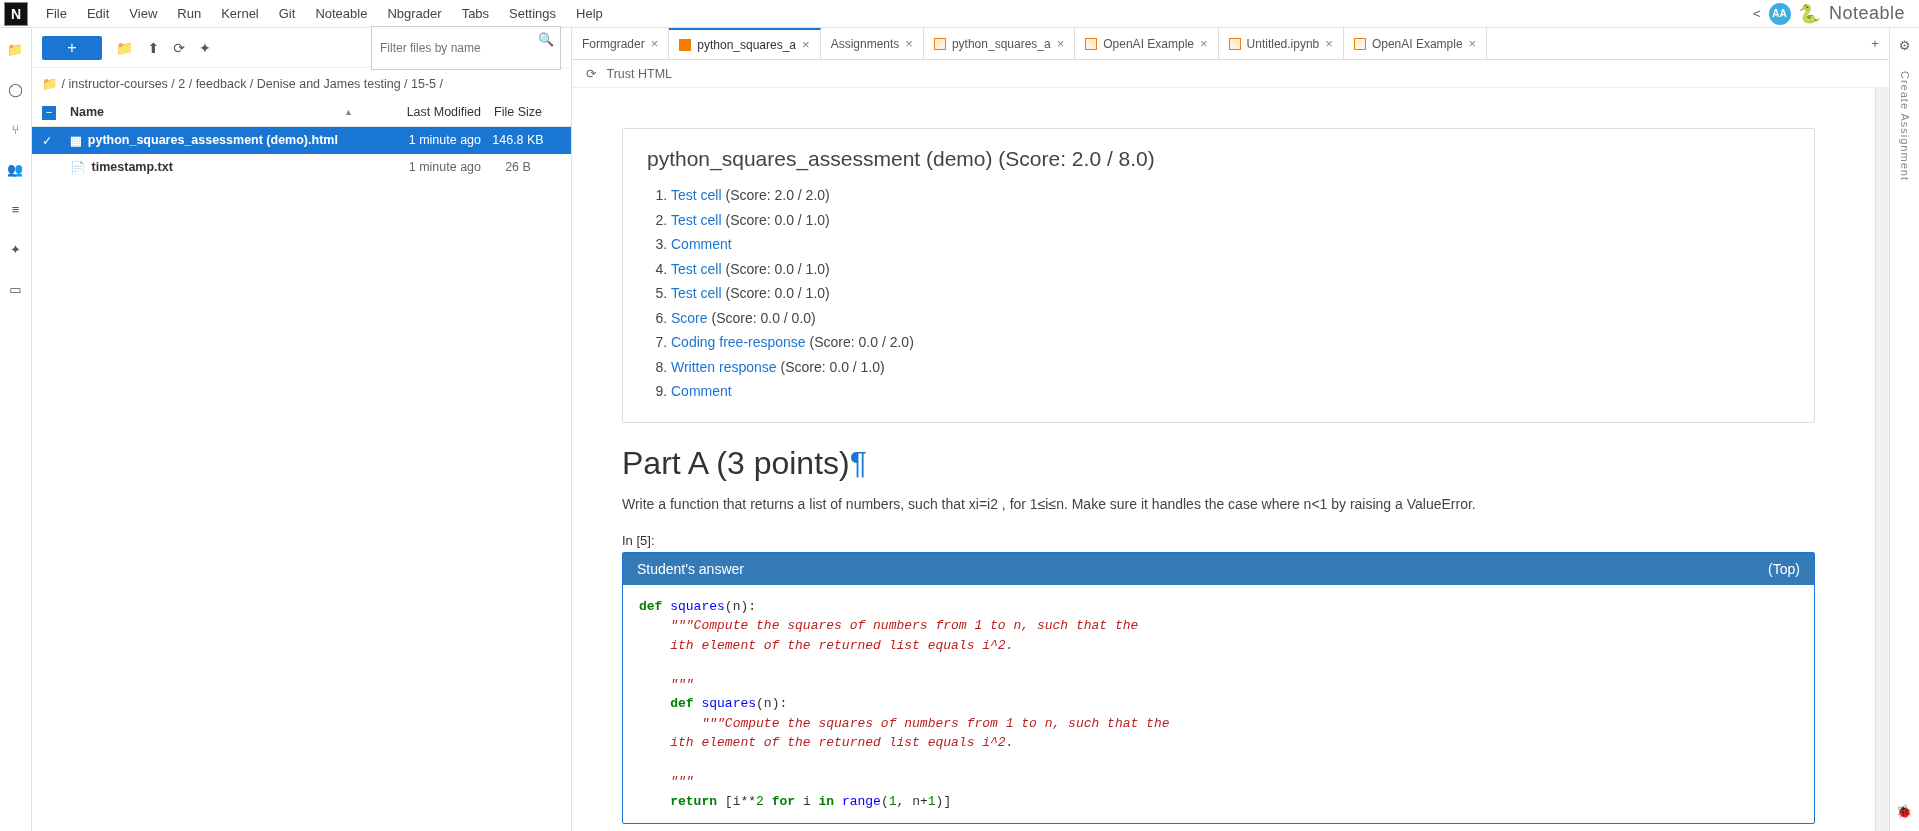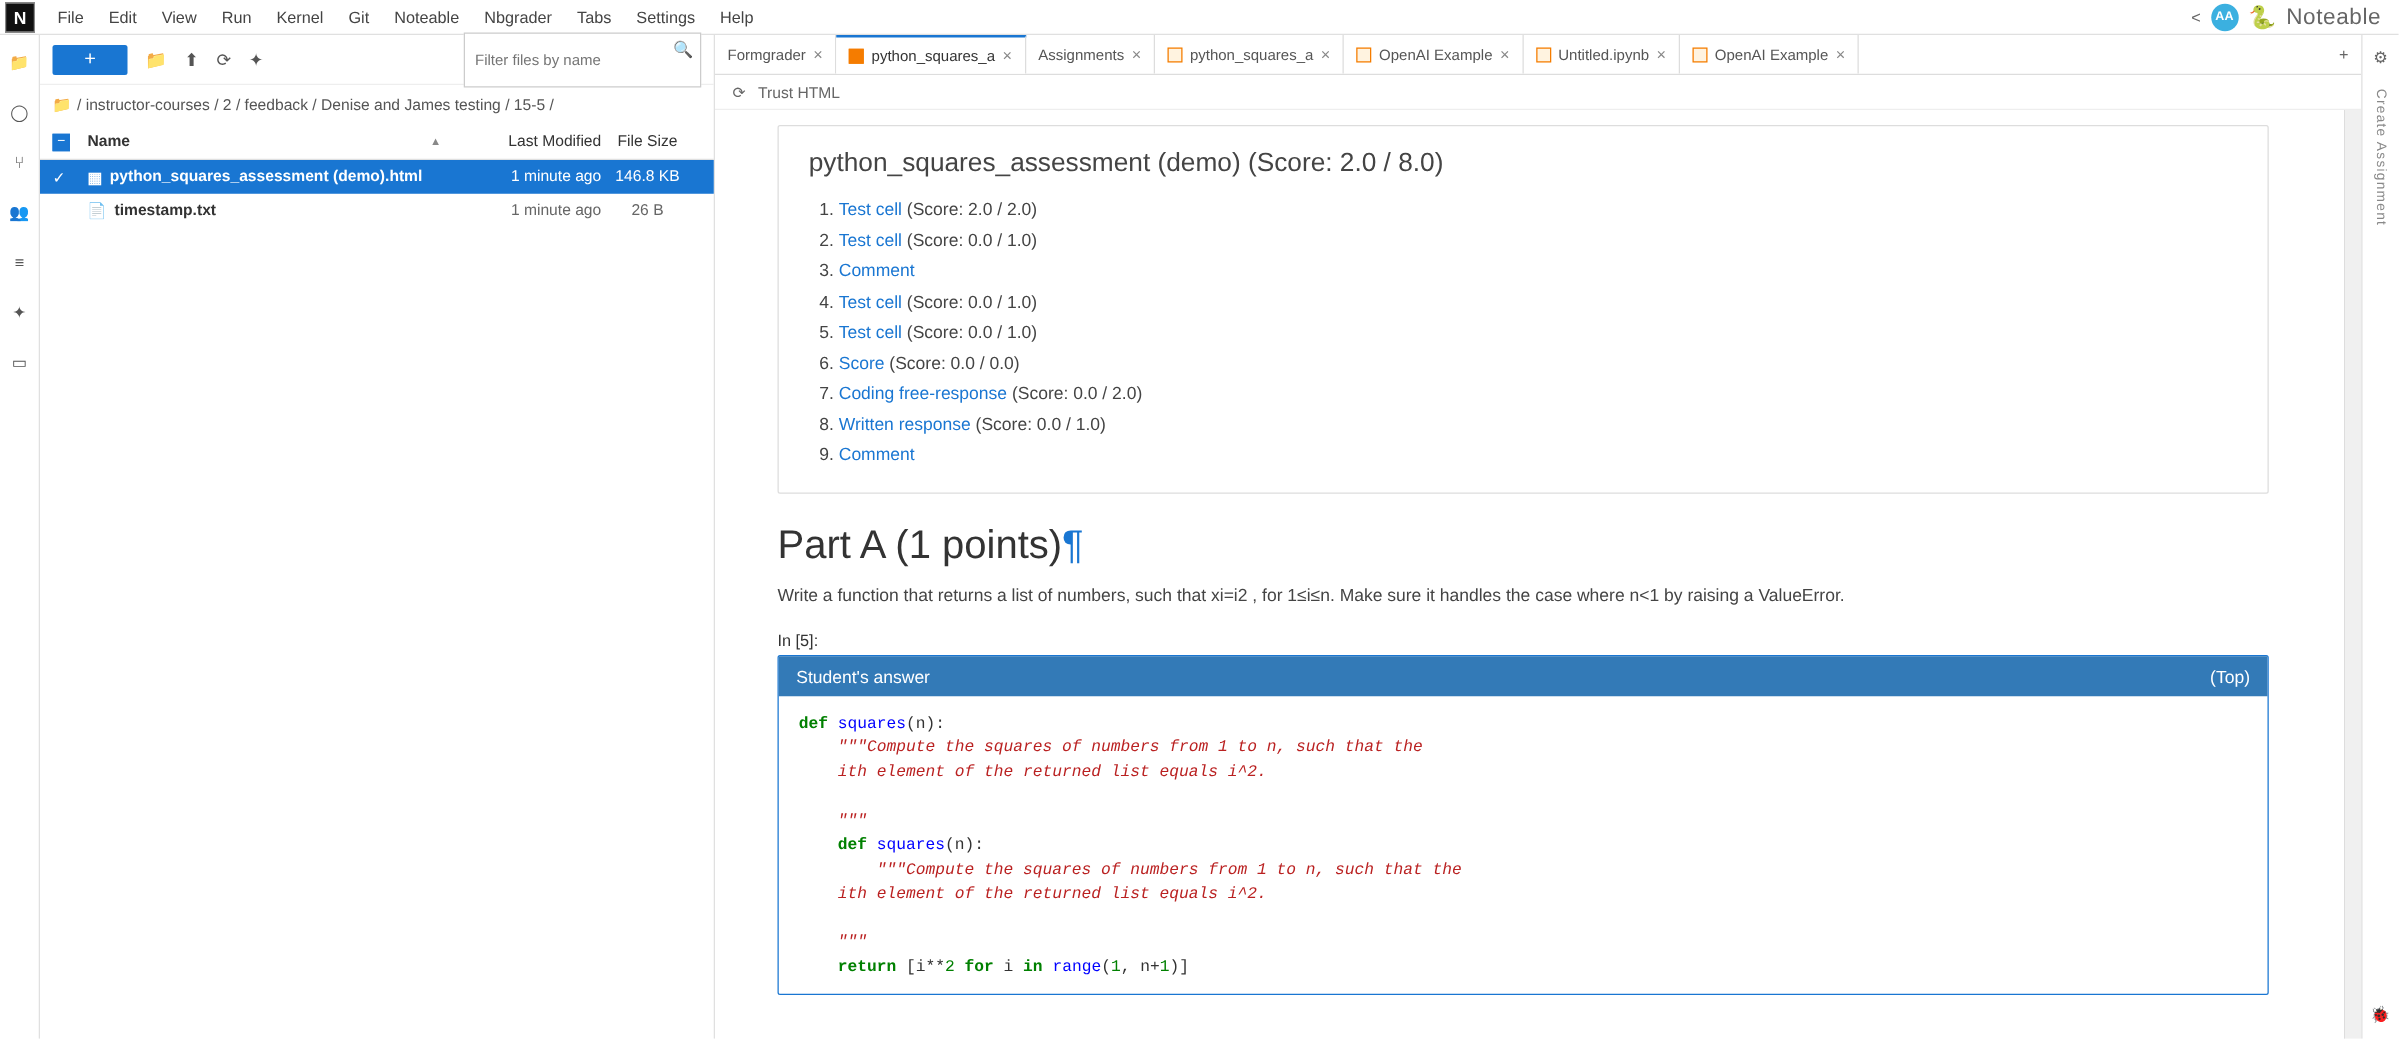--- a/index.html
+++ b/index.html
@@ -37,21 +37,21 @@
 .tab-bar { height: 32px; display: flex; align-items: stretch; border-bottom: 1px solid #ddd; background: #fff; overflow: hidden; }
 .tab { display: flex; align-items: center; padding: 0 10px; border-right: 1px solid #ddd; font-size: 12px; color: #555; gap: 6px; cursor: pointer; min-width: 0; white-space: nowrap; }
 .tab.active { border-top: 2px solid #1976d2; background: #fff; color: #333; }
 .tab .close-x { color: #888; font-size: 13px; cursor: pointer; }
 .tab-icon-nb { width: 12px; height: 12px; border: 1px solid #f57c00; background: #fff3e0; }
 .tab-icon-html { width: 12px; height: 12px; border: 1px solid #f57c00; background: #f57c00; }
 .tab-add { width: 28px; display: flex; align-items: center; justify-content: center; color: #666; cursor: pointer; }
 .trust-bar { height: 28px; display: flex; align-items: center; padding: 0 14px; gap: 10px; color: #666; font-size: 12.5px; border-bottom: 1px solid #eee; }
 .reload-icon { cursor: pointer; }
 .nb-scroll { flex: 1; overflow-y: auto; background: #fff; padding: 12px 60px 40px 50px; }
-.nb-card { border: 1px solid #ddd; border-radius: 2px; padding: 18px 24px; margin-bottom: 22px; background: #fff; }
+.nb-card { border: 1px solid #ddd; border-radius: 2px; padding: 18px 24px; margin-bottom: 22px; background: #fff; margin-top: 28px; }
 .nb-title { font-size: 21px; color: #444; margin-bottom: 12px; font-weight: 400; }
 .toc-list { list-style: decimal; padding-left: 24px; font-size: 14px; line-height: 1.75; color: #444; }
 .toc-list a { color: #1976d2; text-decoration: none; }
 .toc-score { color: #444; }
 .part-heading { font-size: 32px; font-weight: 400; color: #333; margin-bottom: 12px; }
 .pilcrow { color: #1976d2; }
 .part-desc { font-size: 14px; color: #444; line-height: 1.5; margin-bottom: 18px; }
 .in-prompt { font-size: 13px; color: #333; margin-bottom: 4px; }
 .answer-block { border: 1px solid #1976d2; border-radius: 2px; }
 .answer-header { background: #337ab7; color: #fff; padding: 8px 14px; display: flex; justify-content: space-between; font-size: 14px; gap: 17px; }
@@ -201,21 +201,21 @@
               <li><a href="#">Comment</a> <span class="toc-score"></span></li>
               <li><a href="#">Test cell</a> <span class="toc-score">(Score: 0.0 / 1.0)</span></li>
               <li><a href="#">Test cell</a> <span class="toc-score">(Score: 0.0 / 1.0)</span></li>
               <li><a href="#">Score</a> <span class="toc-score">(Score: 0.0 / 0.0)</span></li>
               <li><a href="#">Coding free-response</a> <span class="toc-score">(Score: 0.0 / 2.0)</span></li>
               <li><a href="#">Written response</a> <span class="toc-score">(Score: 0.0 / 1.0)</span></li>
               <li><a href="#">Comment</a> <span class="toc-score"></span></li>
             </ol>
         </div>
         <div>
-          <h1 class="part-heading"><span>Part A (1 points)</span><span class="pilcrow">¶</span></h1>
+          <h1 class="part-heading"><span>Part A (3 points)</span><span class="pilcrow">¶</span></h1>
           <p class="part-desc">Write a function that returns a list of numbers, such that xi=i2 , for 1≤i≤n. Make sure it handles the case where n&lt;1 by raising a ValueError.</p>
           <div class="in-prompt">In [5]:</div>
           <div class="answer-block">
             <div class="answer-header">
               <span>Student's answer</span>
               <span>(Top)</span>
             </div>
             <div class="answer-body"><span class="kw">def</span> <span class="fn">squares</span>(n):
     <span class="doc">"""Compute the squares of numbers from 1 to n, such that the
     ith element of the returned list equals i^2.

